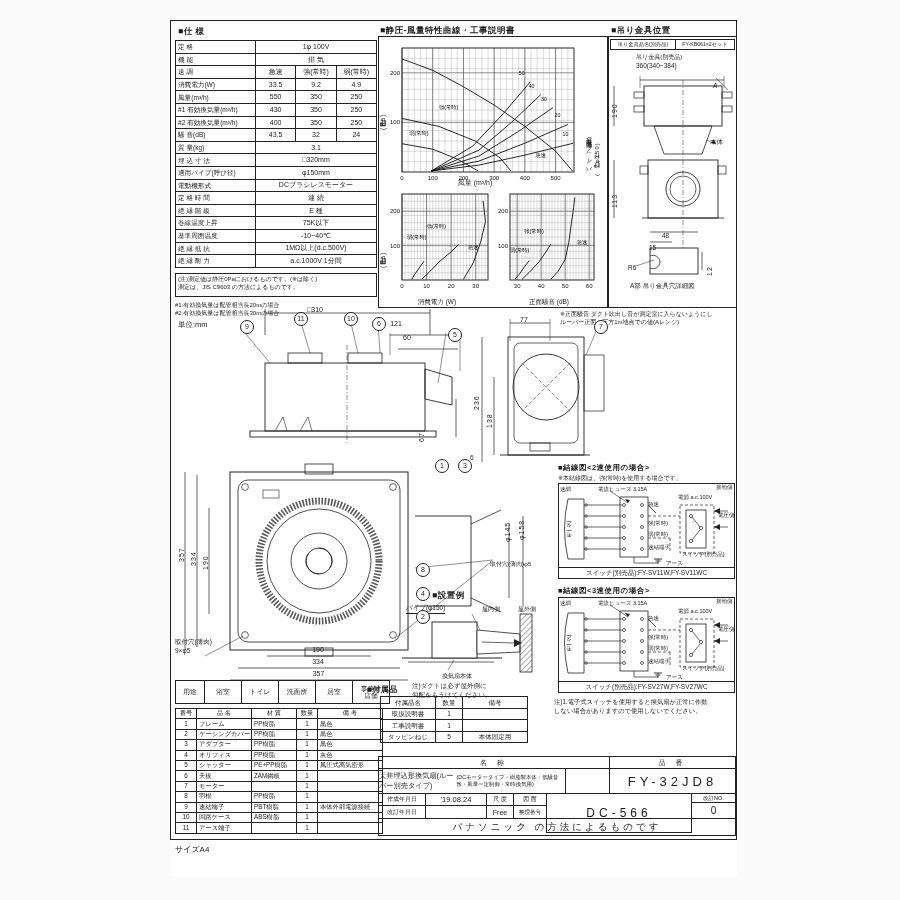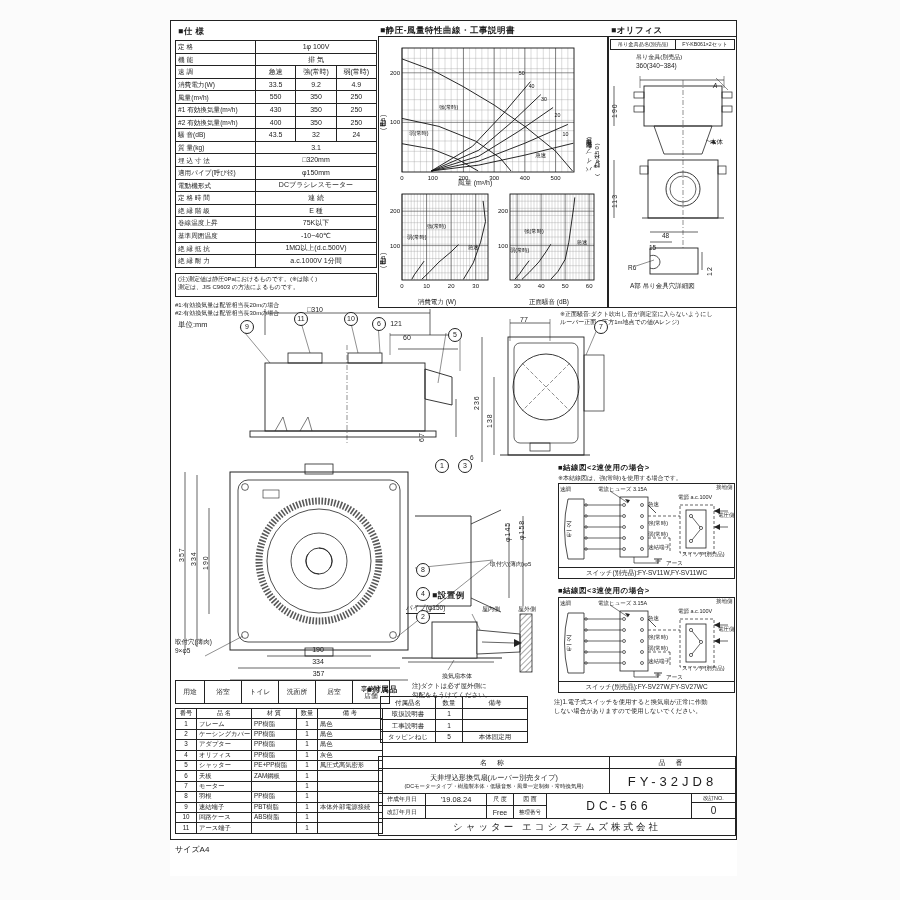--- a/index.html
+++ b/index.html
@@ -330,21 +330,21 @@
       <path d="M26.0,89.3 L33.2,82.4 L42.8,72.1 L50.0,61.8 L54.8,54.2" fill="none" stroke="#111" stroke-width="0.9"></path>
       <text x="38" y="42.528" font-size="5.3" text-anchor="middle" fill="#111">強(常時)</text>
       <path d="M18.8,89.3 L23.6,83.8 L28.4,76.9 L33.2,70.7" fill="none" stroke="#111" stroke-width="0.9"></path>
       <text x="23.6" y="62.480000000000004" font-size="5.3" text-anchor="middle" fill="#111">弱(常時)</text>
     </svg>
   <div class="abs dim" style="left:334px;top:278px;width:90px;font-size:6.5px">正面騒音 (dB)</div>
   <div class="abs note" style="left:390px;top:290px;width:178px">※正面騒音:ダクト吹出し音が測定室に入らないようにし
 ルーバー正面、下方1m地点での値(Aレンジ)</div>
 
   <div class="box" style="left:438px;top:16px;width:129px;height:272px"></div>
-  <div class="abs sec-title" style="left:441px;top:5px">■オリフィス</div>
+  <div class="abs sec-title" style="left:441px;top:5px">■吊り金具位置</div>
   <div class="tb-cell" style="left:440px;top:19px;width:66px;height:11px;font-size:5.2px">吊り金具品名(別売品)</div>
   <div class="tb-cell" style="left:505px;top:19px;width:60px;height:11px;font-size:5.2px">FY-KB061×2セット</div>
   <div class="abs t6" style="left:466px;top:33px">吊り金具(別売品)</div>
   <div class="abs t65" style="left:466px;top:42px">360(340~384)</div>
   <div class="abs vtext" style="left:441px;top:58px;height:40px">190</div>
   <div class="abs vtext" style="left:441px;top:148px;height:40px">113</div>
   <div class="abs t65" style="left:540px;top:118px">本体</div>
   <div class="abs t65" style="left:543px;top:62px;font-style:italic">A</div>
   <svg id="svg-bracket" style="left:446px;top:50px" width="118" height="206">
  <line x1="24" y1="10" x2="108" y2="10" stroke="#222" stroke-width="0.7"></line>
@@ -761,33 +761,33 @@
           <td>タッピンねじ</td>
           <td>5</td>
           <td>本体固定用</td>
         </tr>
       </tbody>
     </table>
 
   <div>
     <div class="tb-cell" style="left:208px;top:736px;width:232px;height:13px;font-size:7px;letter-spacing:4px">名  称</div>
     <div class="tb-cell" style="left:439px;top:736px;width:127px;height:13px;font-size:7px;letter-spacing:4px">品  番</div>
-    <div class="tb-cell" style="left:208px;top:748px;width:232px;height:26px;flex-direction:column">
+    <div class="tb-cell" style="left:208px;top:748px;width:188px;height:26px;flex-direction:row">
       <div style="font-size:7.2px">天井埋込形換気扇(ルーバー別売タイプ)</div>
       <div style="font-size:5.4px">(DCモータータイプ・樹脂製本体・低騒音形・風量一定制御・常時換気用)</div>
     </div>
     <div class="tb-cell" style="left:439px;top:748px;width:127px;height:26px;font-size:13px;letter-spacing:4px">FY-32JD8</div>
     <div class="tb-cell" style="left:208px;top:773px;width:48px;height:13px;font-size:6px">作成年月日</div>
     <div class="tb-cell" style="left:255px;top:773px;width:62px;height:13px;font-size:7.5px">'19.08.24</div>
     <div class="tb-cell" style="left:208px;top:785px;width:48px;height:14px;font-size:6px">改訂年月日</div>
     <div class="tb-cell" style="left:255px;top:785px;width:62px;height:14px;font-size:7.5px"></div>
     <div class="tb-cell" style="left:316px;top:773px;width:28px;height:13px;font-size:6px">尺 度</div>
     <div class="tb-cell" style="left:316px;top:785px;width:28px;height:14px;font-size:7px">Free</div>
     <div class="tb-cell" style="left:343px;top:773px;width:34px;height:13px;font-size:6px">図 面</div>
     <div class="tb-cell" style="left:343px;top:785px;width:34px;height:14px;font-size:5.5px">整理番号</div>
-    <div class="tb-cell" style="left:376px;top:773px;width:146px;height:26px;font-size:12px;letter-spacing:4px">DC-566</div>
+    <div class="tb-cell" style="left:376px;top:773px;width:146px;height:40px;font-size:12px;letter-spacing:4px">DC-566</div>
     <div class="tb-cell" style="left:521px;top:773px;width:45px;height:10px;font-size:5.5px">改訂NO.</div>
     <div class="tb-cell" style="left:521px;top:782px;width:45px;height:17px;font-size:10px">0</div>
-    <div class="tb-cell" style="left:208px;top:798px;width:358px;height:18px;font-size:9.5px;letter-spacing:3px">シャッター エコシステムズ株式会社</div>
+    <div class="tb-cell" style="left:208px;top:798px;width:358px;height:18px;font-size:9.5px;letter-spacing:3px">パナソニック の方法によるものです</div>
   </div>
 
   <div class="abs" style="left:5px;top:824px;font-size:8px">サイズA4</div>
 </div>
 
 </body></html>

